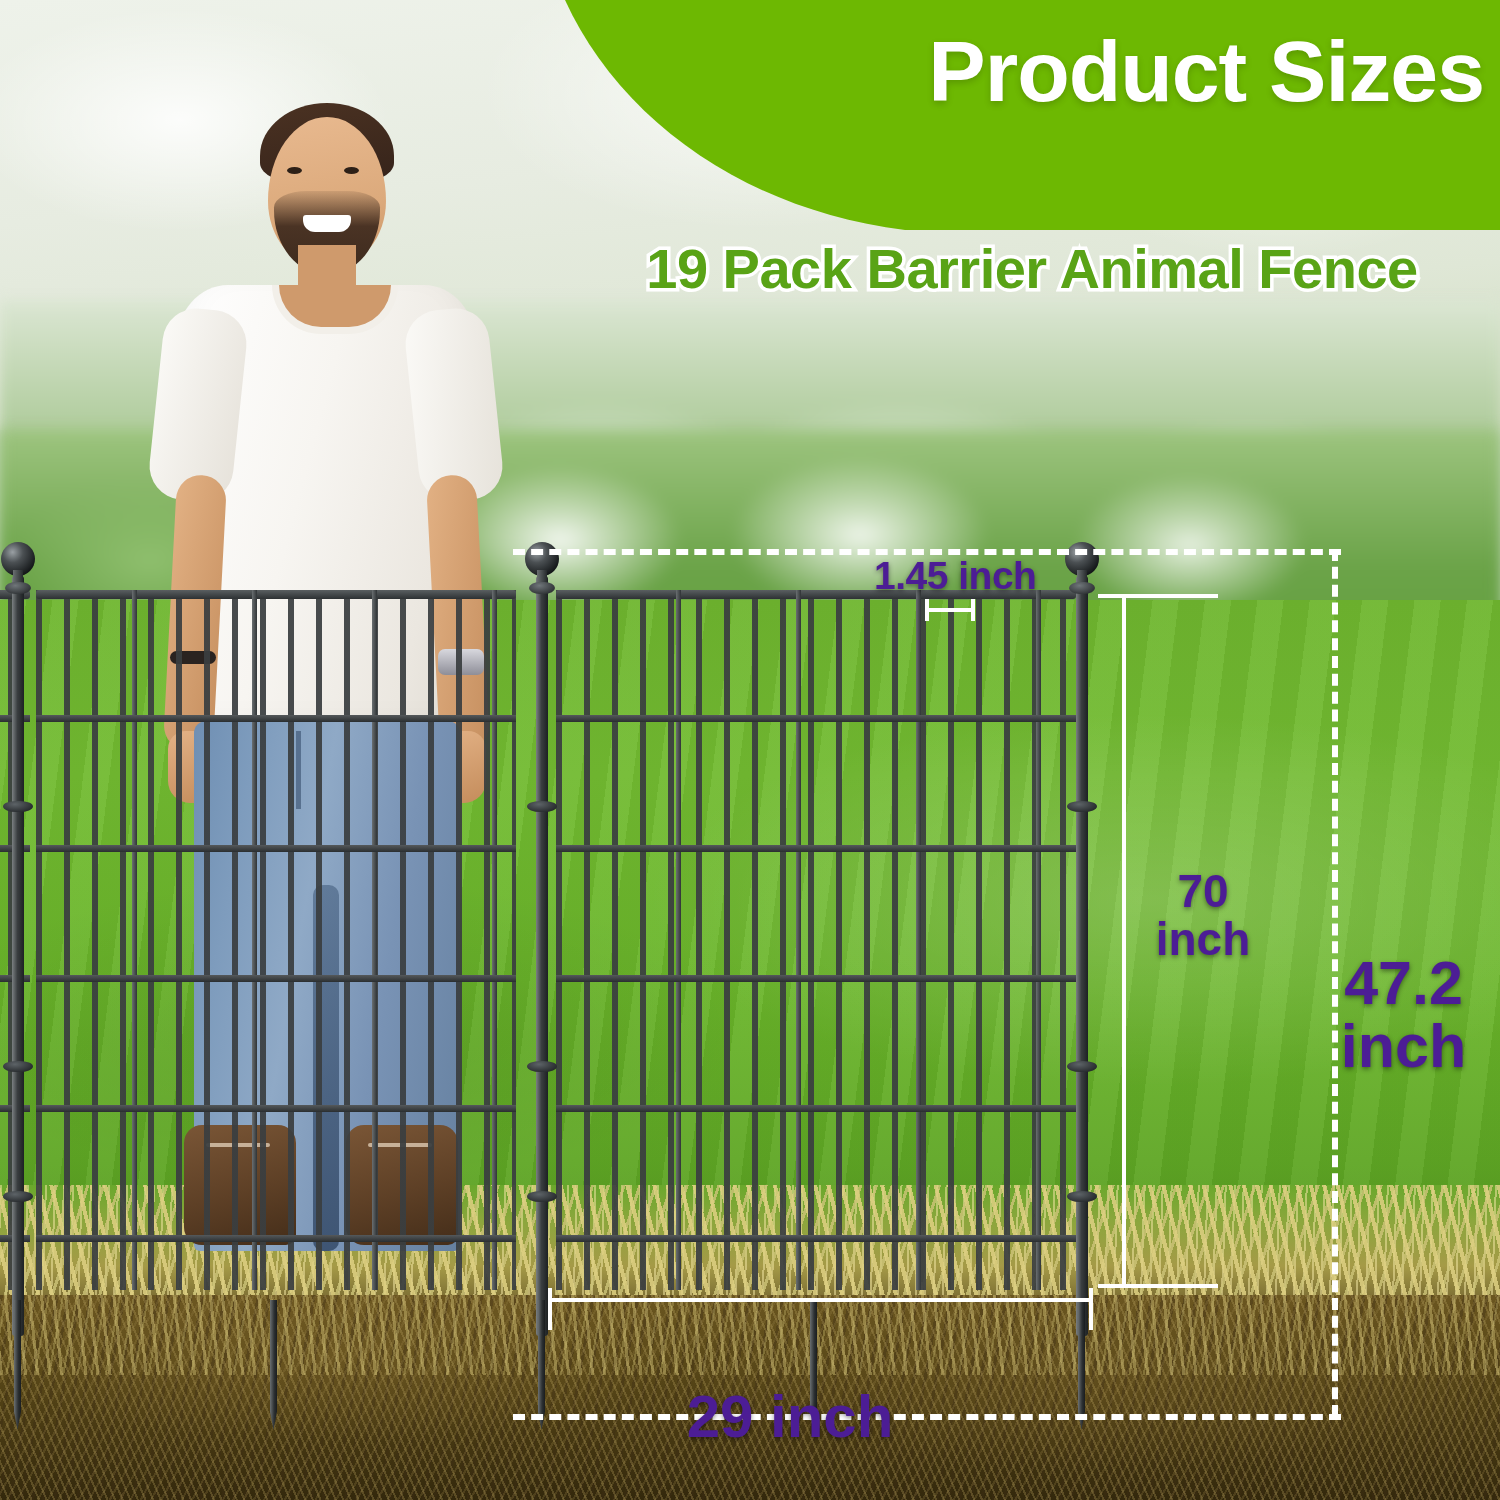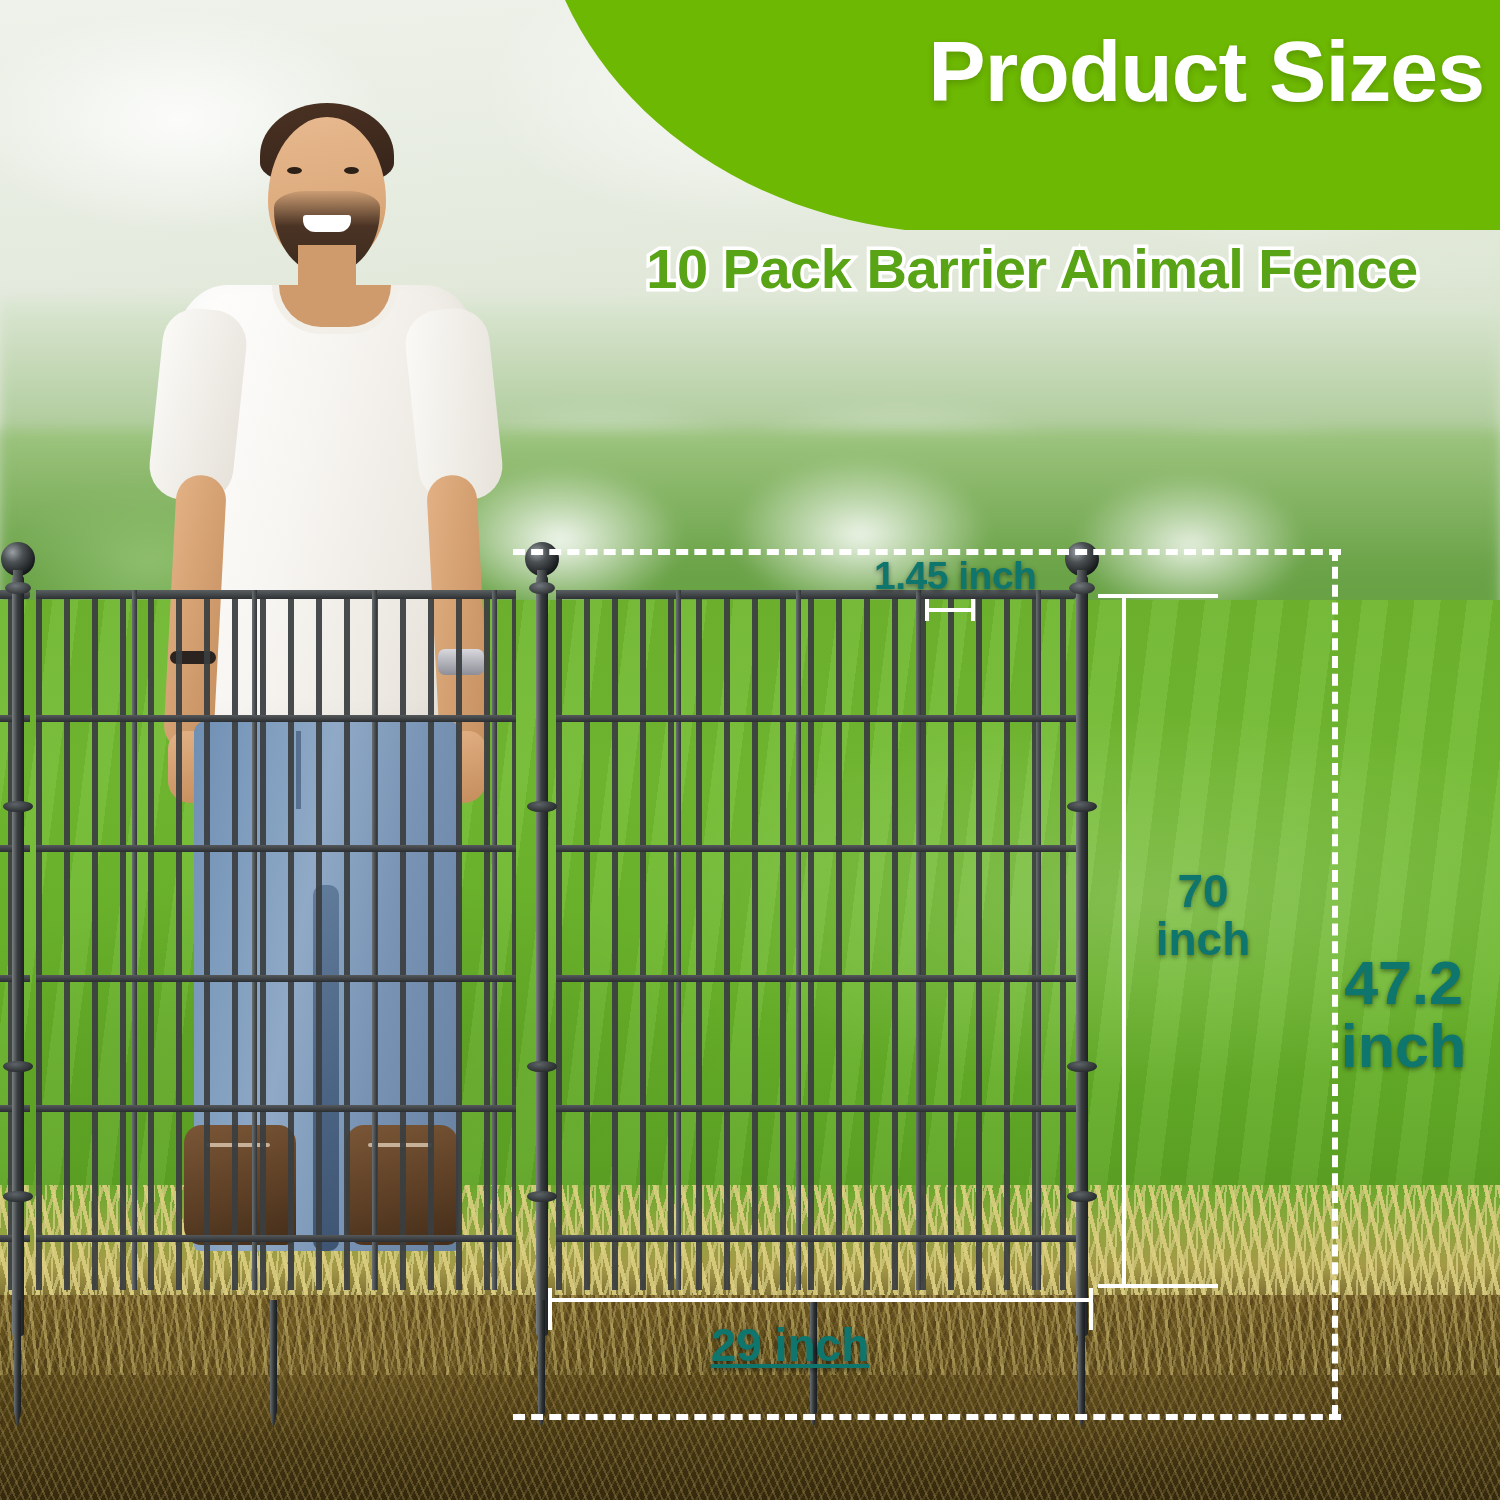--- a/index.html
+++ b/index.html
@@ -204,30 +204,30 @@
   .dash-h{
     position:absolute;height:0;border-top:6px dashed #ffffff;
   }
   .dash-v{
     position:absolute;width:0;border-left:6px dashed #ffffff;
   }
   .sol-v{position:absolute;width:4px;background:#ffffff;}
   .sol-h{position:absolute;height:4px;background:#ffffff;}
 
   .dimlabel{
-    position:absolute;color:#0f766e;font-weight:bold;
+    position:absolute;color:#4c1d95;font-weight:bold;
     font-family:"Liberation Sans",sans-serif;
     line-height:1.04;text-align:center;
     text-shadow:0 2px 5px rgba(0,0,0,.45);
     white-space:pre-line;
   }
   #lbl-145{font-size:39px;left:874px;top:556px;letter-spacing:-.5px;}
   #lbl-40{font-size:46px;left:1143px;top:868px;width:120px;}
   #lbl-472{font-size:61px;left:1336px;top:952px;width:135px;}
-  #lbl-29{font-size:46px;left:790px;top:1322px;transform:translateX(-50%);text-decoration:underline;}
+  #lbl-29{font-size:60px;left:790px;top:1386px;transform:translateX(-50%);}
 
   
   .tickbar{position:absolute;height:4px;background:#fff;}
   .tickbar::before,.tickbar::after{
     content:"";position:absolute;top:-9px;width:4px;height:22px;background:#fff;
   }
   .tickbar::before{left:0;} .tickbar::after{right:0;}
 
   
   .banner{
@@ -392,16 +392,16 @@
   <div class="dimlabel" id="lbl-29">29 inch</div>
 
   <div class="banner">
     <svg width="1500" height="230" viewBox="0 0 1500 230" xmlns="http://www.w3.org/2000/svg">
       <path d="M 1500 0 L 1500 230 L 905 230 C 745 210 620 120 565 0 Z" fill="#6DB802"></path>
     </svg>
   </div>
   <div class="banner-title">Product Sizes</div>
 
   <div class="subtitle">
-    <span class="line">10 Pack Barrier Animal Fence</span>
+    <span class="line">19 Pack Barrier Animal Fence</span>
   </div>
 
 </div>
 
 </body></html>

